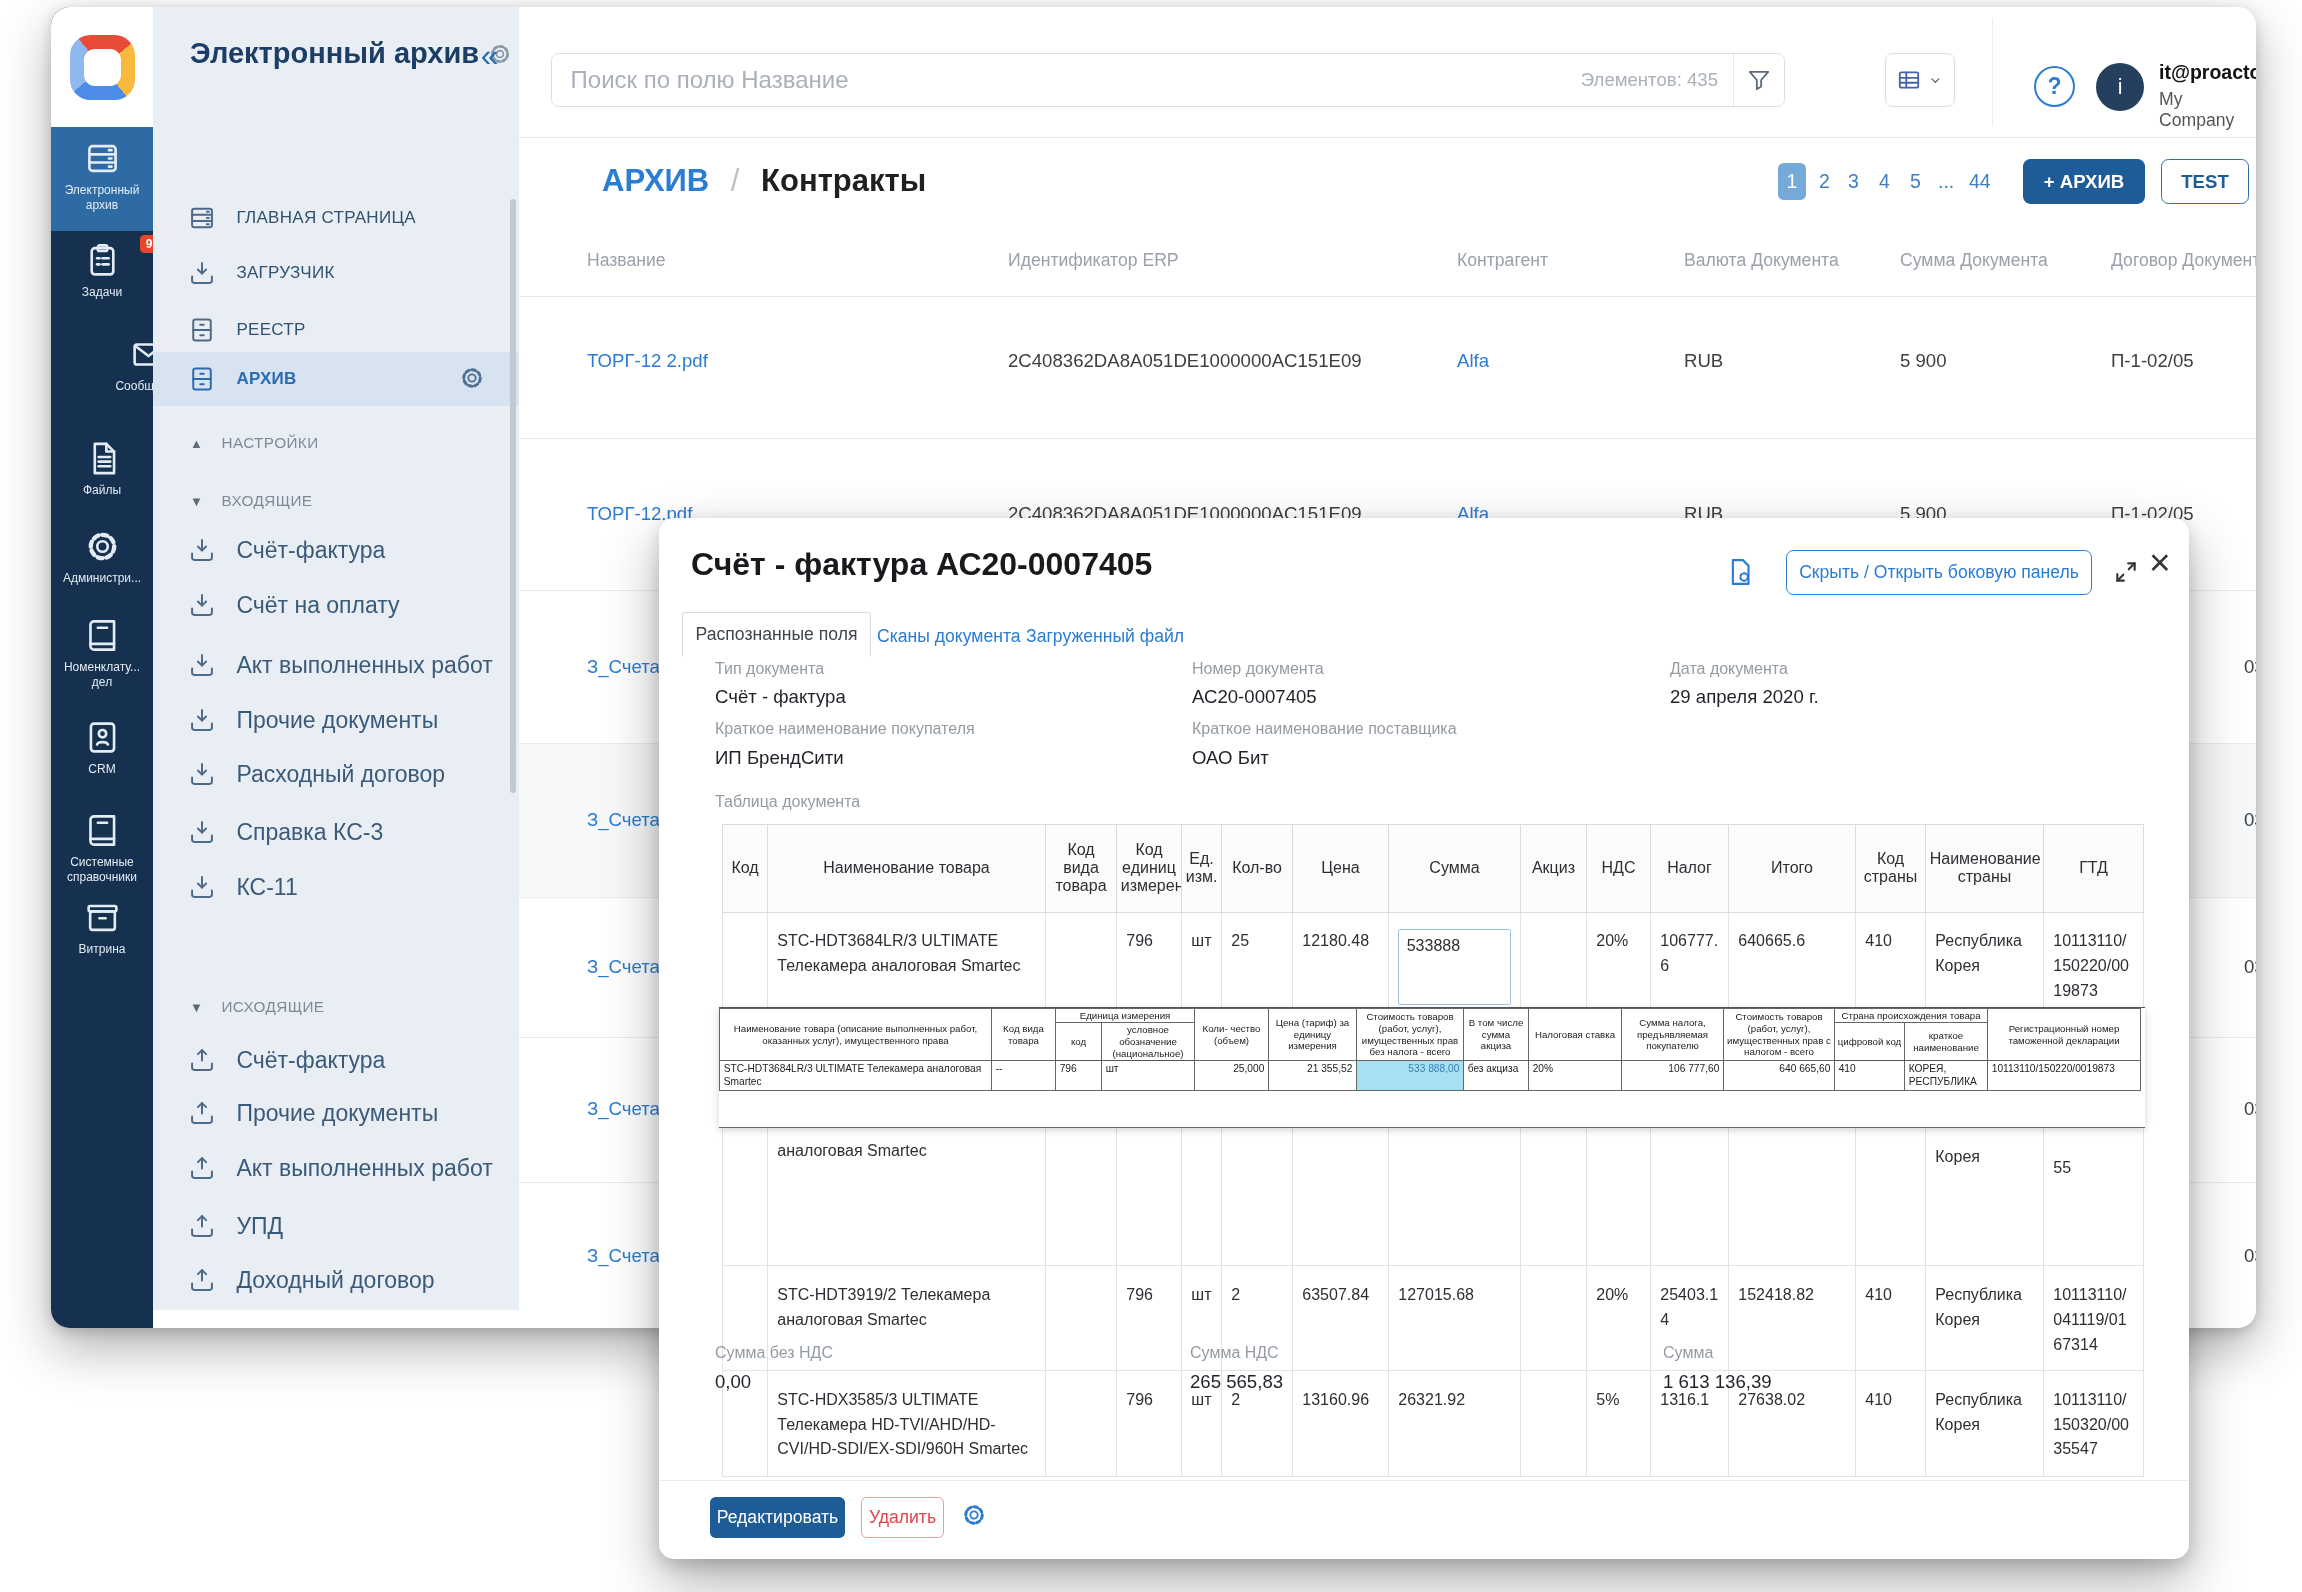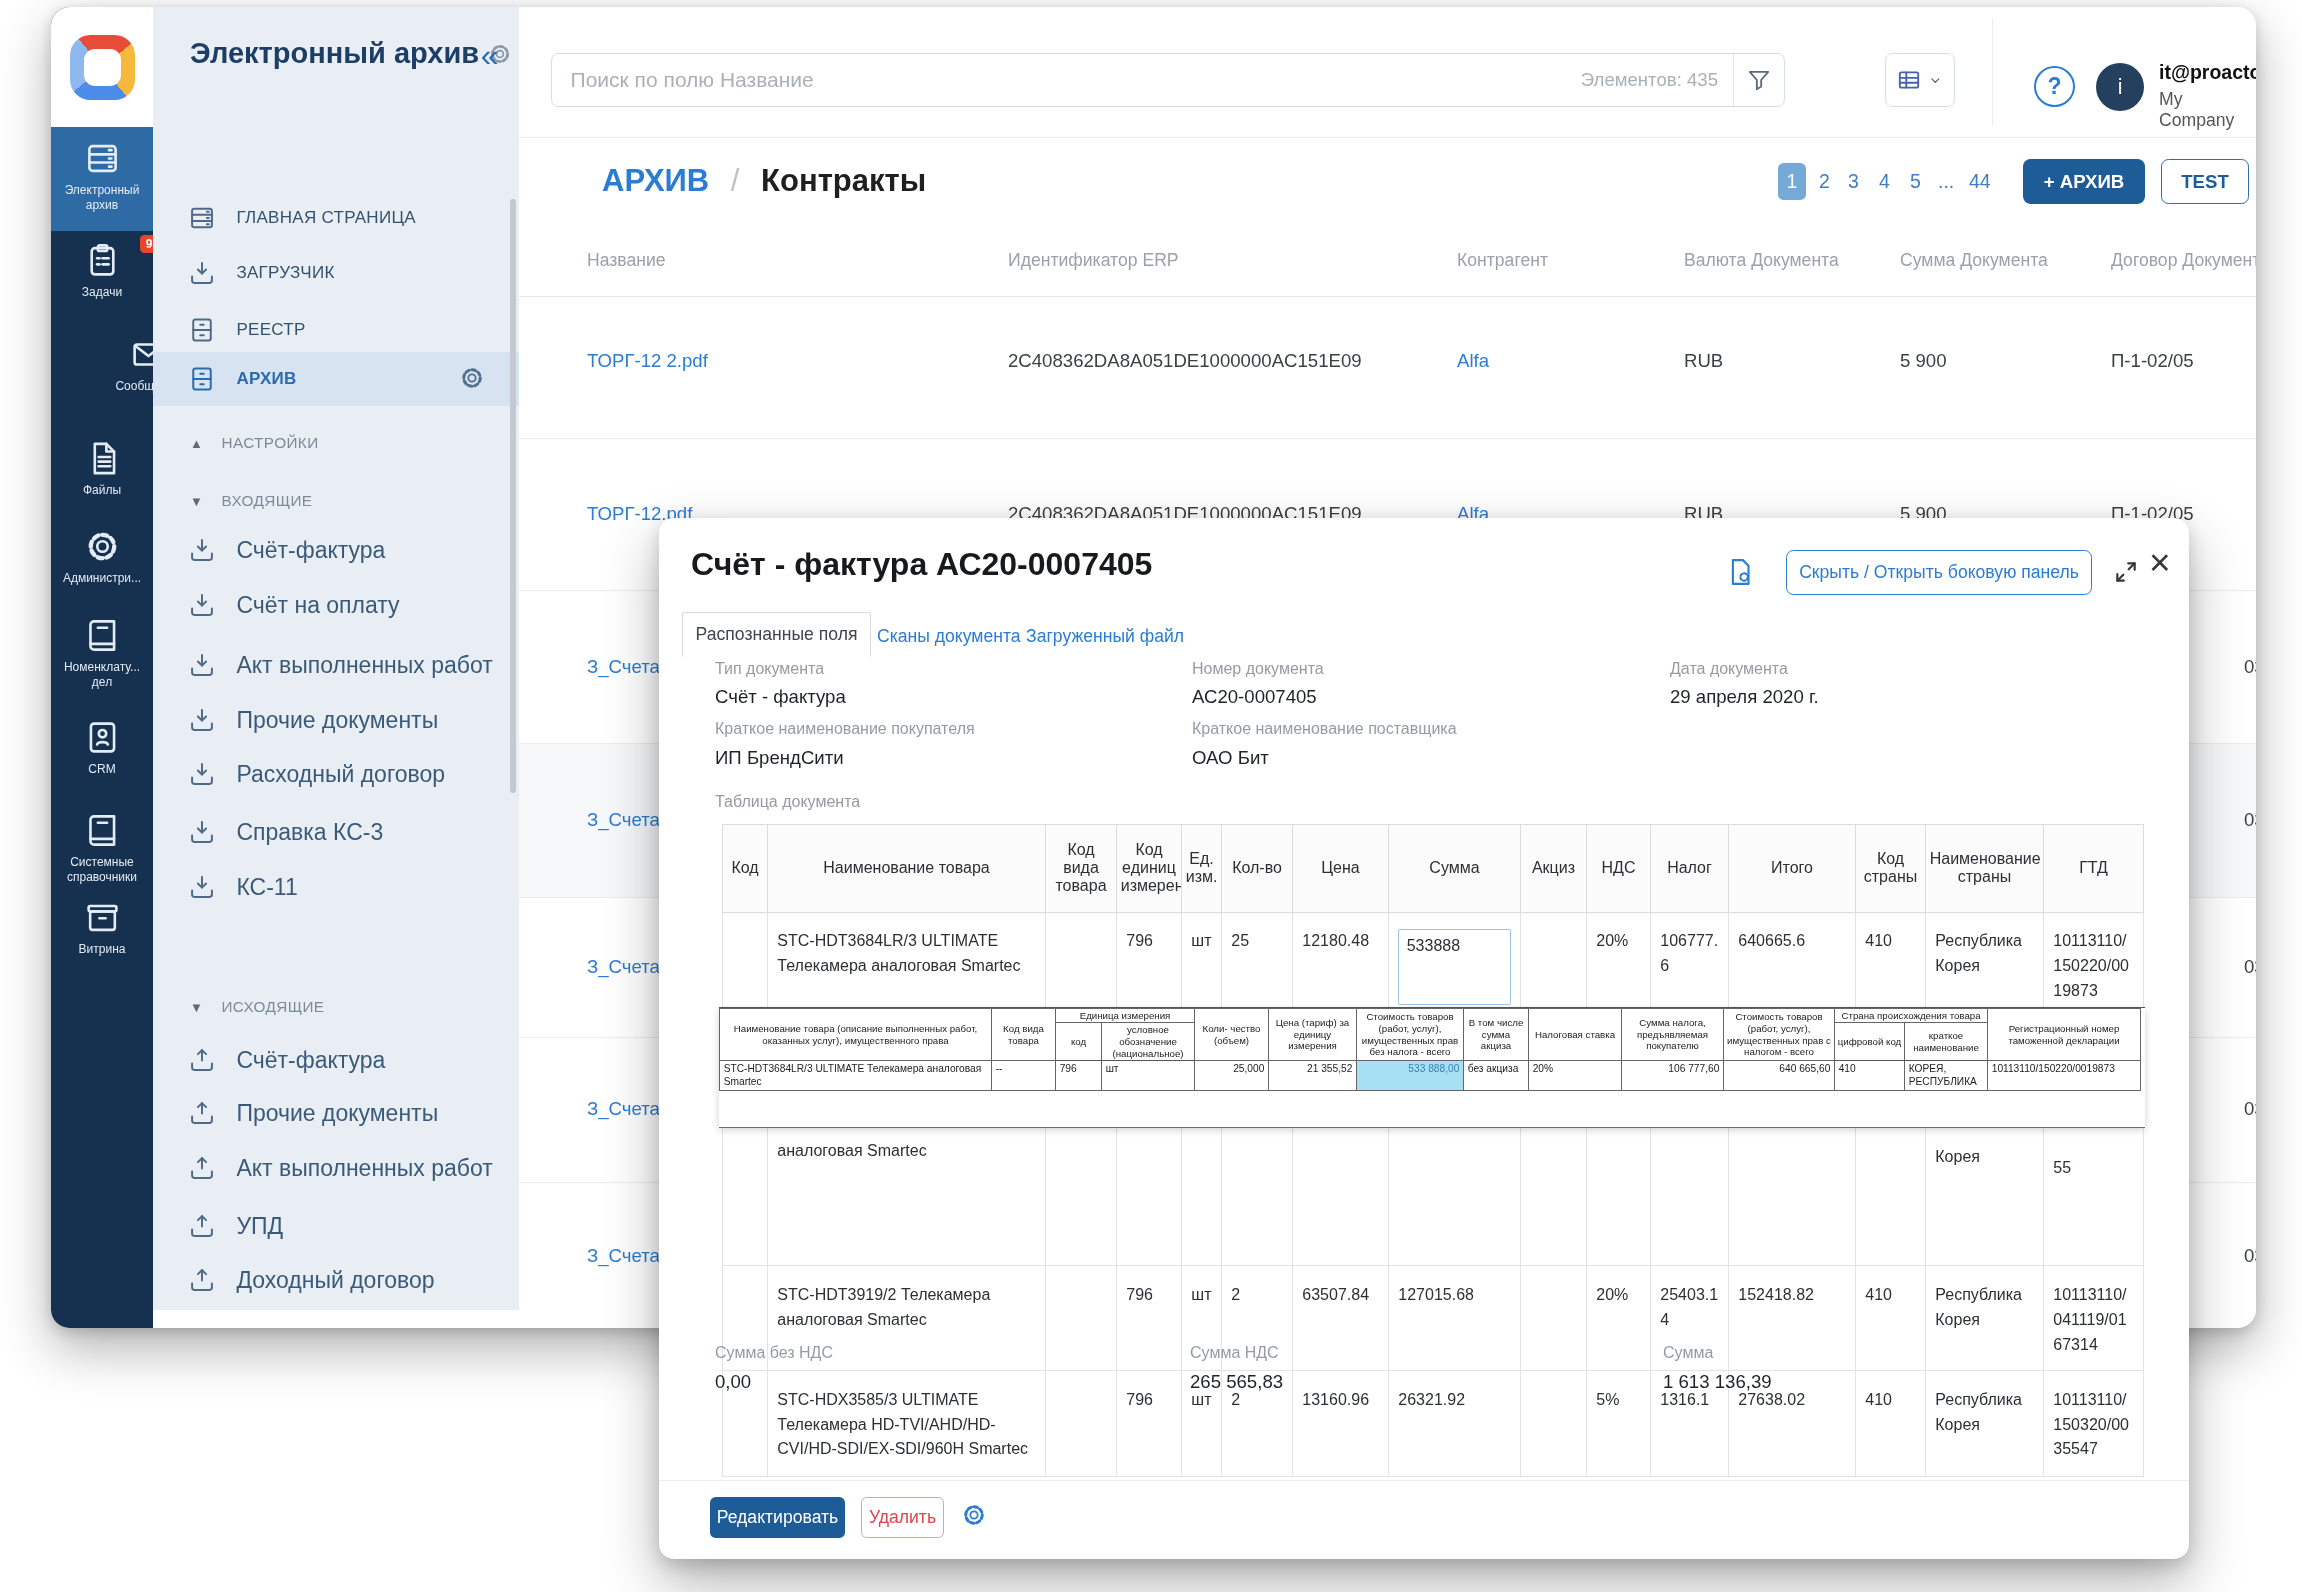--- a/index.html
+++ b/index.html
@@ -41,21 +41,21 @@
   .nitem .gright{position:absolute;left:306px;top:13px;color:#51708f;}
   .nsec{position:absolute;left:37px;display:flex;align-items:center;gap:18.6px;cursor:pointer;}
   .tri{font-size:13px;color:#5d6c7b;}
   .nsectext{font-size:15.3px;color:#7d8b99;letter-spacing:0.4px;}
   .sscroll{position:absolute;right:2.8px;top:192px;width:6.5px;height:594px;background:#c3c9d0;border-radius:3.7px;}
 
   
   .main{position:absolute;left:468px;top:0;right:0;bottom:0;background:#fff;}
   .search-wrap{position:absolute;left:32px;top:46px;width:1234px;height:54px;border:0.9px solid #d8dde3;
                border-radius:7.4px;display:flex;align-items:center;background:#fff;box-sizing:border-box;}
-  .search-wrap input{flex:1;border:none;outline:none;font-size:21px;padding:0 18.6px;
+  .search-wrap input{flex:1;border:none;outline:none;font-size:24px;padding:0 18.6px;
                      font-family:"Liberation Sans",sans-serif;color:#333;background:transparent;}
   .search-wrap input::placeholder{color:#a9b0b8;}
   .count{color:#a9b0b8;font-size:18.6px;margin-right:15px;white-space:nowrap;}
   .funnel-btn{width:50px;align-self:stretch;border-left:0.9px solid #e3e6ea;display:flex;
               align-items:center;justify-content:center;color:#5b6b7c;cursor:pointer;}
   .viewbox{position:absolute;left:1366px;top:46px;width:70px;height:54px;border:0.9px solid #d8dde3;border-radius:7.4px;
            display:flex;align-items:center;justify-content:center;gap:5.6px;color:#4663ac;cursor:pointer;box-sizing:border-box;}
   .vdiv{position:absolute;left:1473px;top:11px;width:0.9px;height:108px;background:#ededed;}
   .help{position:absolute;left:1515px;top:59px;width:41px;height:41px;border:2.3px solid #2b7cd3;border-radius:50%;
         color:#2b7cd3;font-size:23px;font-weight:bold;display:flex;align-items:center;justify-content:center;

